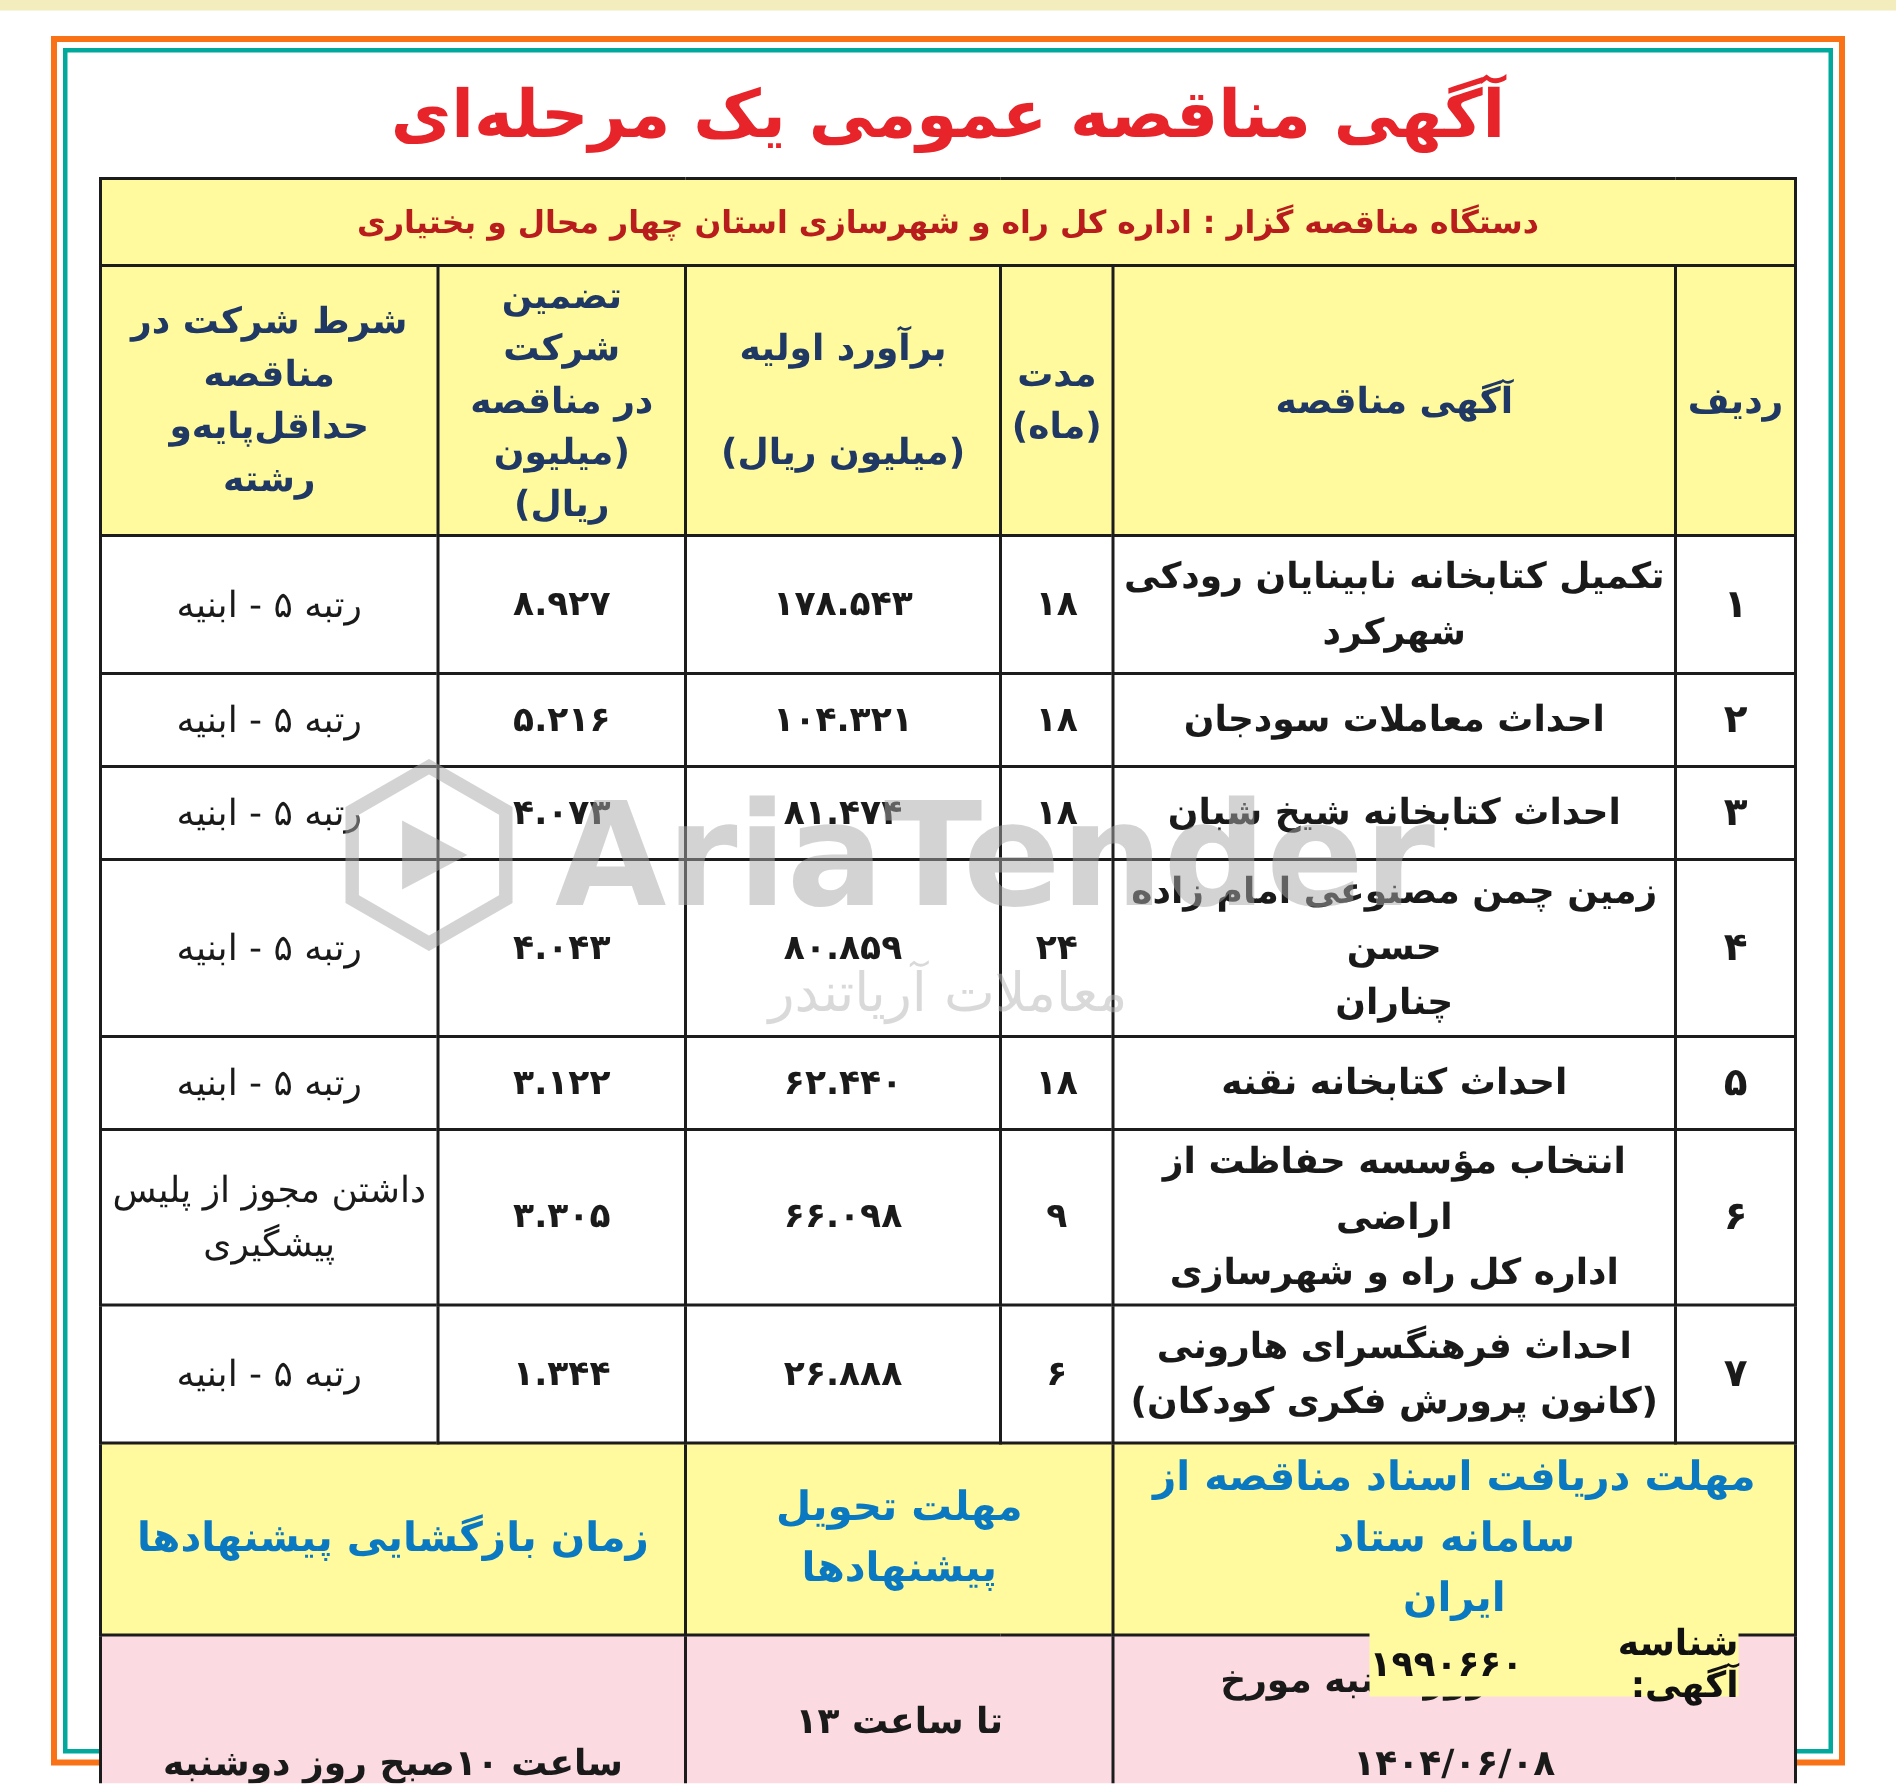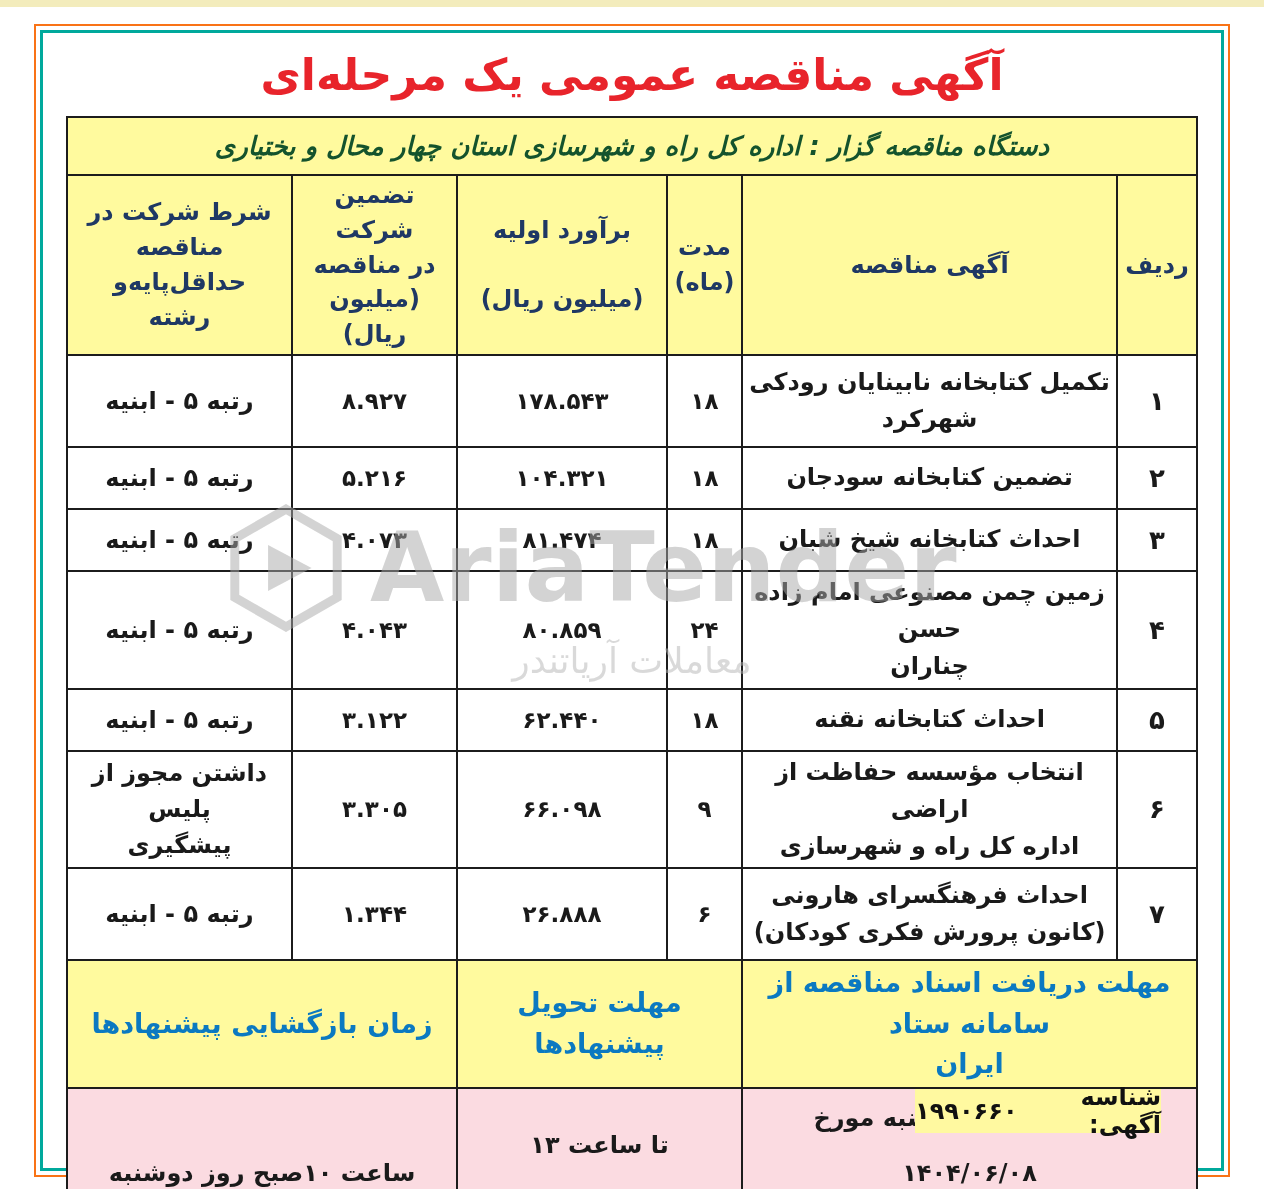--- a/index.html
+++ b/index.html
@@ -6,21 +6,21 @@
   html, body { margin: 0; padding: 0; }
   body {
     width: 1264px; height: 1189px;
     background: #ffffff;
     font-family: "DejaVu Sans", sans-serif;
     color: #1a1a1a;
   }
   .page { position: relative; width: 1264px; height: 1189px; background: #fff; overflow: hidden; }
   .top-edge { position: absolute; top: 0; left: 0; width: 100%; height: 7px; background: #f3ecbc; }
 
-  .frame { position: absolute; top: 24px; left: 34px; right: 34px; bottom: 12px; border: 2px solid #f97316; padding: 4px; }
+  .frame { position: absolute; top: 24px; left: 34px; right: 34px; bottom: 12px; border: 4px solid #f97316; padding: 4px; }
   .frame-inner { width: 100%; height: 100%; border: 3px solid #00a99c; padding-top: 12px; }
 
   .title {
     margin: 4px 0 16px;
     text-align: center;
     direction: rtl;
     color: #e8242b;
     font-size: 44px;
     font-weight: bold;
   }
@@ -35,28 +35,28 @@
   .tender-table td, .tender-table th {
     border: 2px solid #1c1c1c;
     text-align: center;
     vertical-align: middle;
     white-space: pre-line;
     padding: 2px 6px;
   }
   .yellow { background: #fffa9e; }
   .pink { background: #fbdbe1; }
 
-  .agency { height: 58px; color: #14532d; font-size: 26px; font-weight: bold; font-style: italic; }
+  .agency { height: 58px; color: #b91c1c; font-size: 21px; font-weight: bold; }
 
   .col-header { color: #1f3864; font-size: 24px; line-height: 1.45; height: 112px; font-weight: bold; }
 
   .cell-rowno { font-size: 26px; font-weight: bold; }
   .cell-subject { font-size: 24px; font-weight: bold; line-height: 1.55; }
   .cell-num { font-size: 23px; font-weight: bold; }
-  .cell-condition { font-size: 24px; font-weight: bold; line-height: 1.5; }
+  .cell-condition { font-size: 24px; font-weight: normal; line-height: 1.5; }
   tr.h-lg > td { height: 92px; }
   tr.h-sm > td { height: 62px; }
 
   .dl-header { color: #0b79c1; font-size: 27px; font-weight: bold; line-height: 1.5; height: 84px; }
   .dl-body { font-size: 24px; font-weight: bold; line-height: 2.3; height: 114px; }
 
   .ad-id {
     position: absolute; right: 67px; bottom: 42px;
     width: 246px; height: 44px;
     background: #fff9a0;
@@ -126,21 +126,21 @@
           <td class="cell-subject">تکمیل کتابخانه نابینایان رودکی
 شهرکرد</td>
           <td class="cell-num">۱۸</td>
           <td class="cell-num">۱۷۸.۵۴۳</td>
           <td class="cell-num">۸.۹۲۷</td>
           <td class="cell-condition">رتبه ۵ - ابنیه</td>
         </tr>
 
         <tr class="h-sm">
           <td class="cell-rowno">۲</td>
-          <td class="cell-subject">تضمین کتابخانه سودجان</td>
+          <td class="cell-subject">احداث معاملات سودجان</td>
           <td class="cell-num">۱۸</td>
           <td class="cell-num">۱۰۴.۳۲۱</td>
           <td class="cell-num">۵.۲۱۶</td>
           <td class="cell-condition">رتبه ۵ - ابنیه</td>
         </tr>
 
         <tr class="h-sm">
           <td class="cell-rowno">۳</td>
           <td class="cell-subject">احداث کتابخانه شیخ شبان</td>
           <td class="cell-num">۱۸</td>

